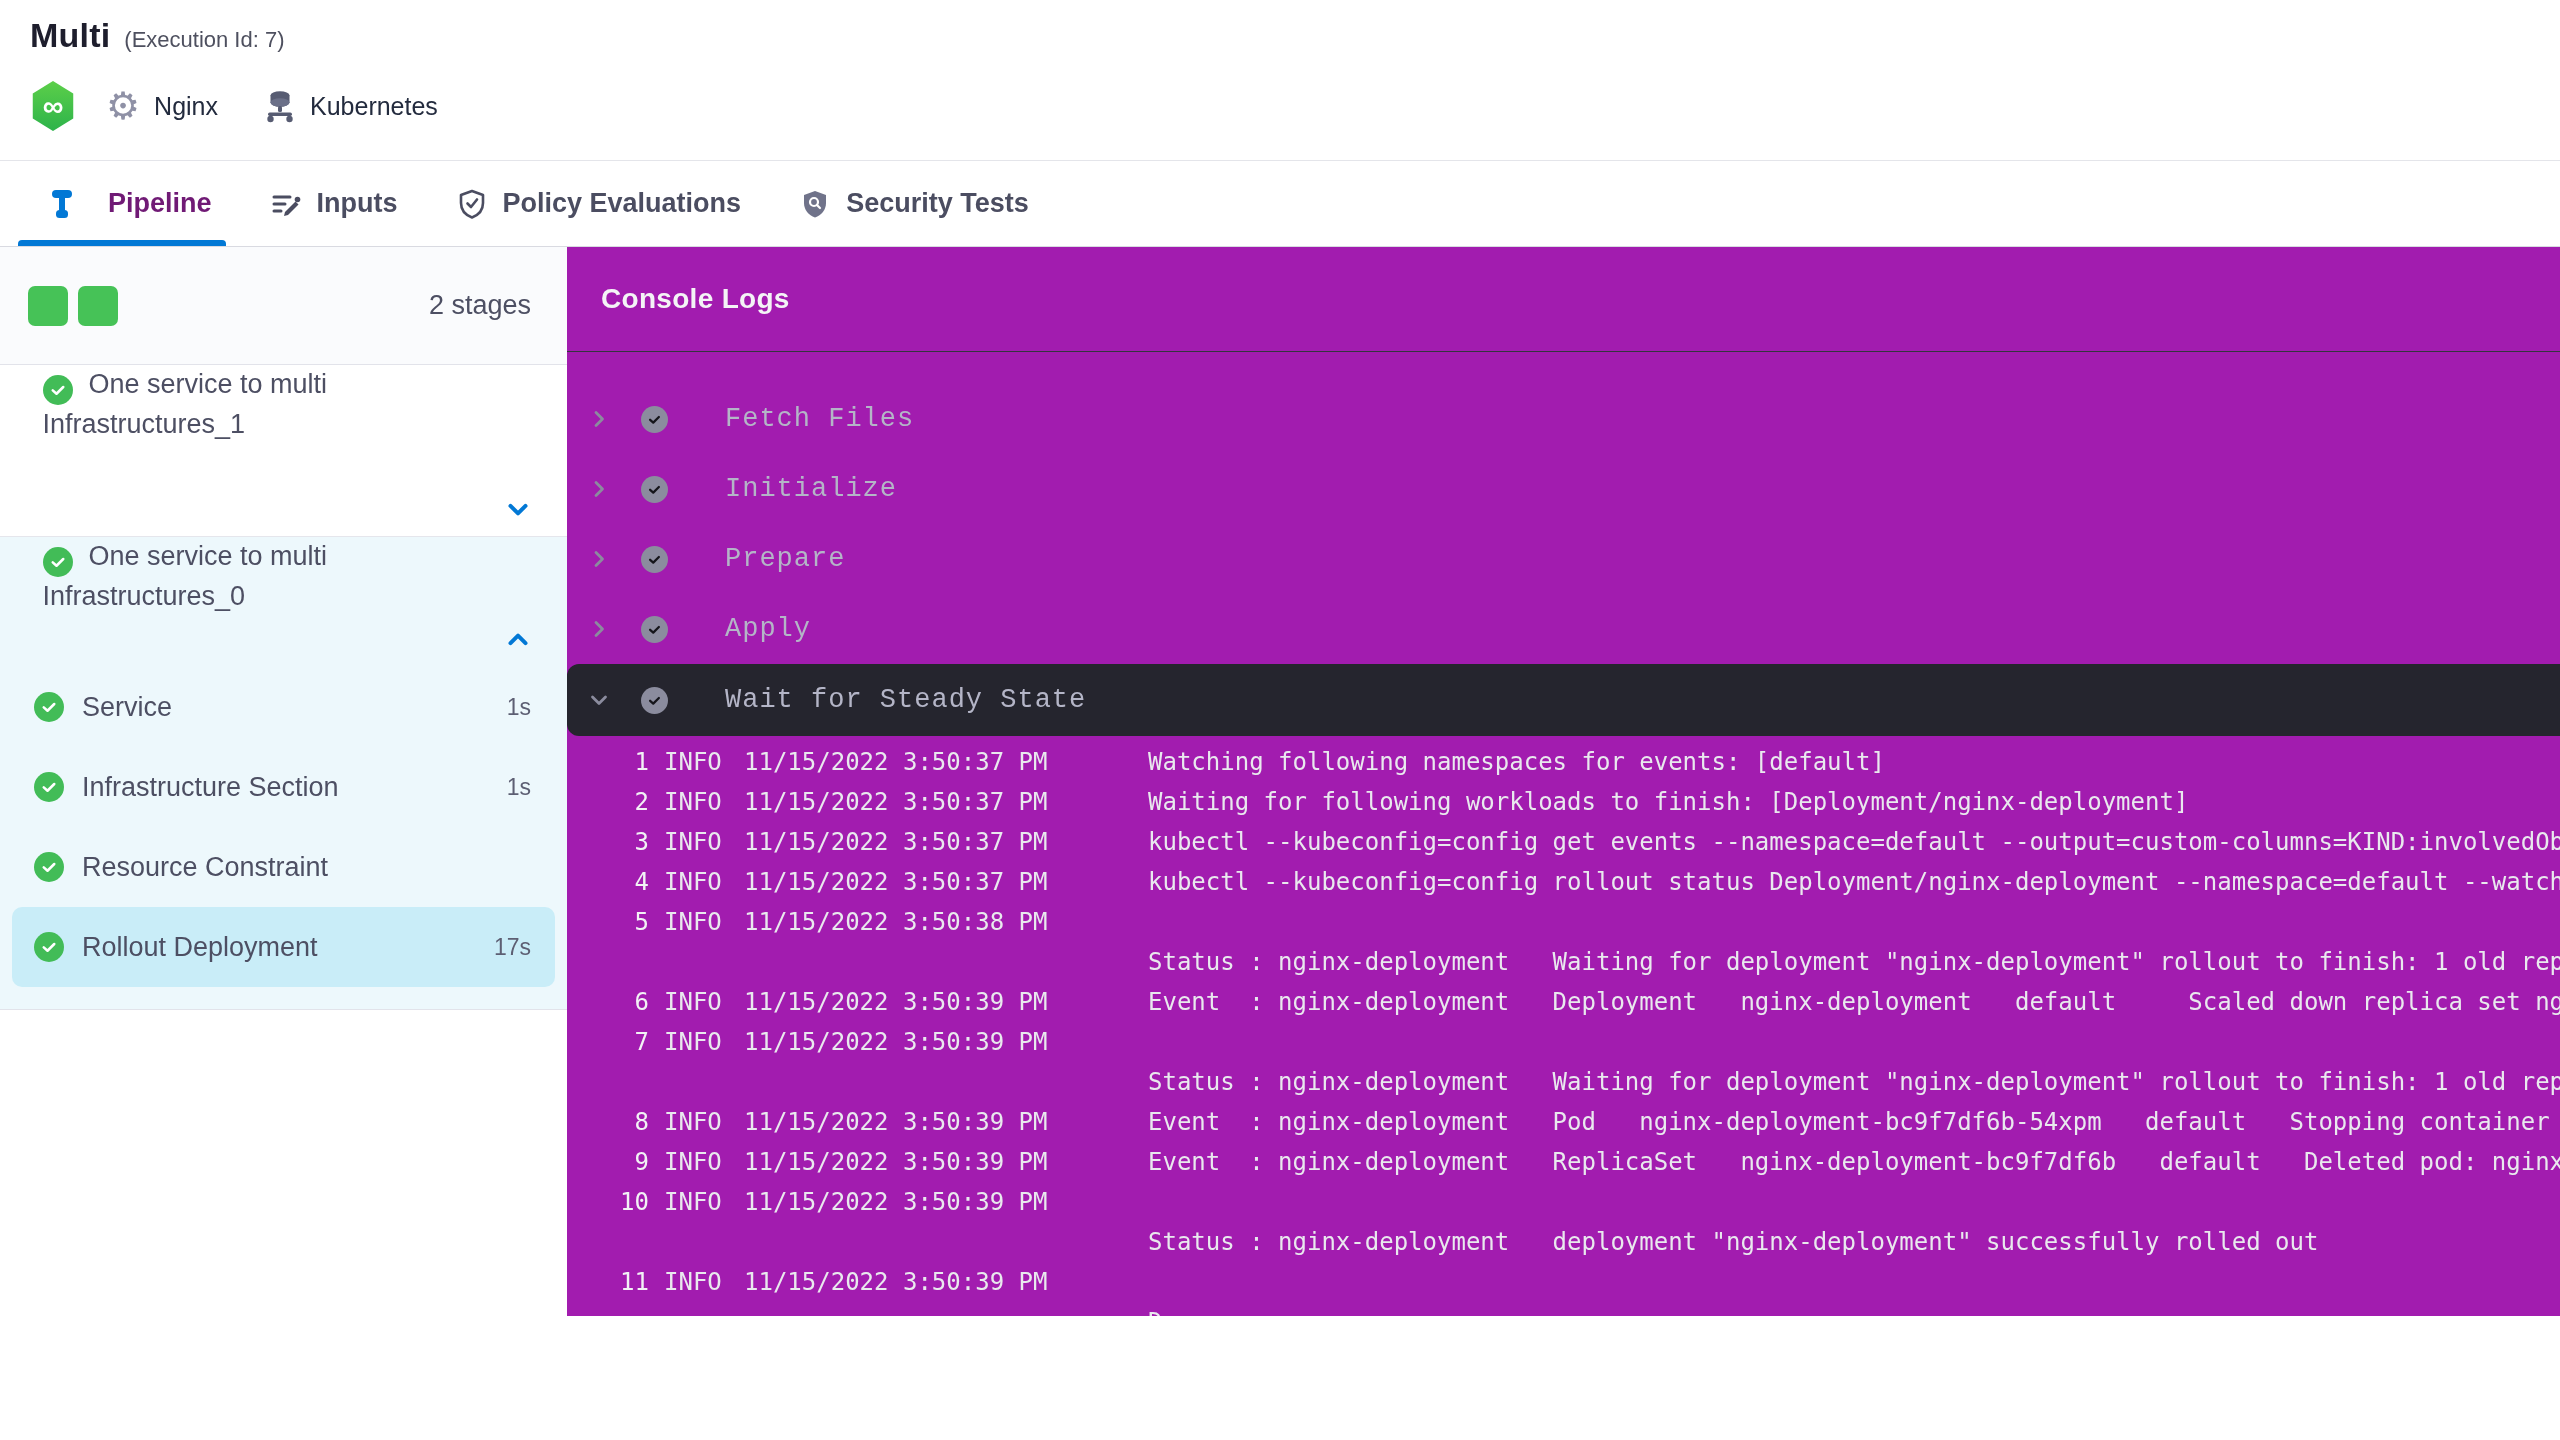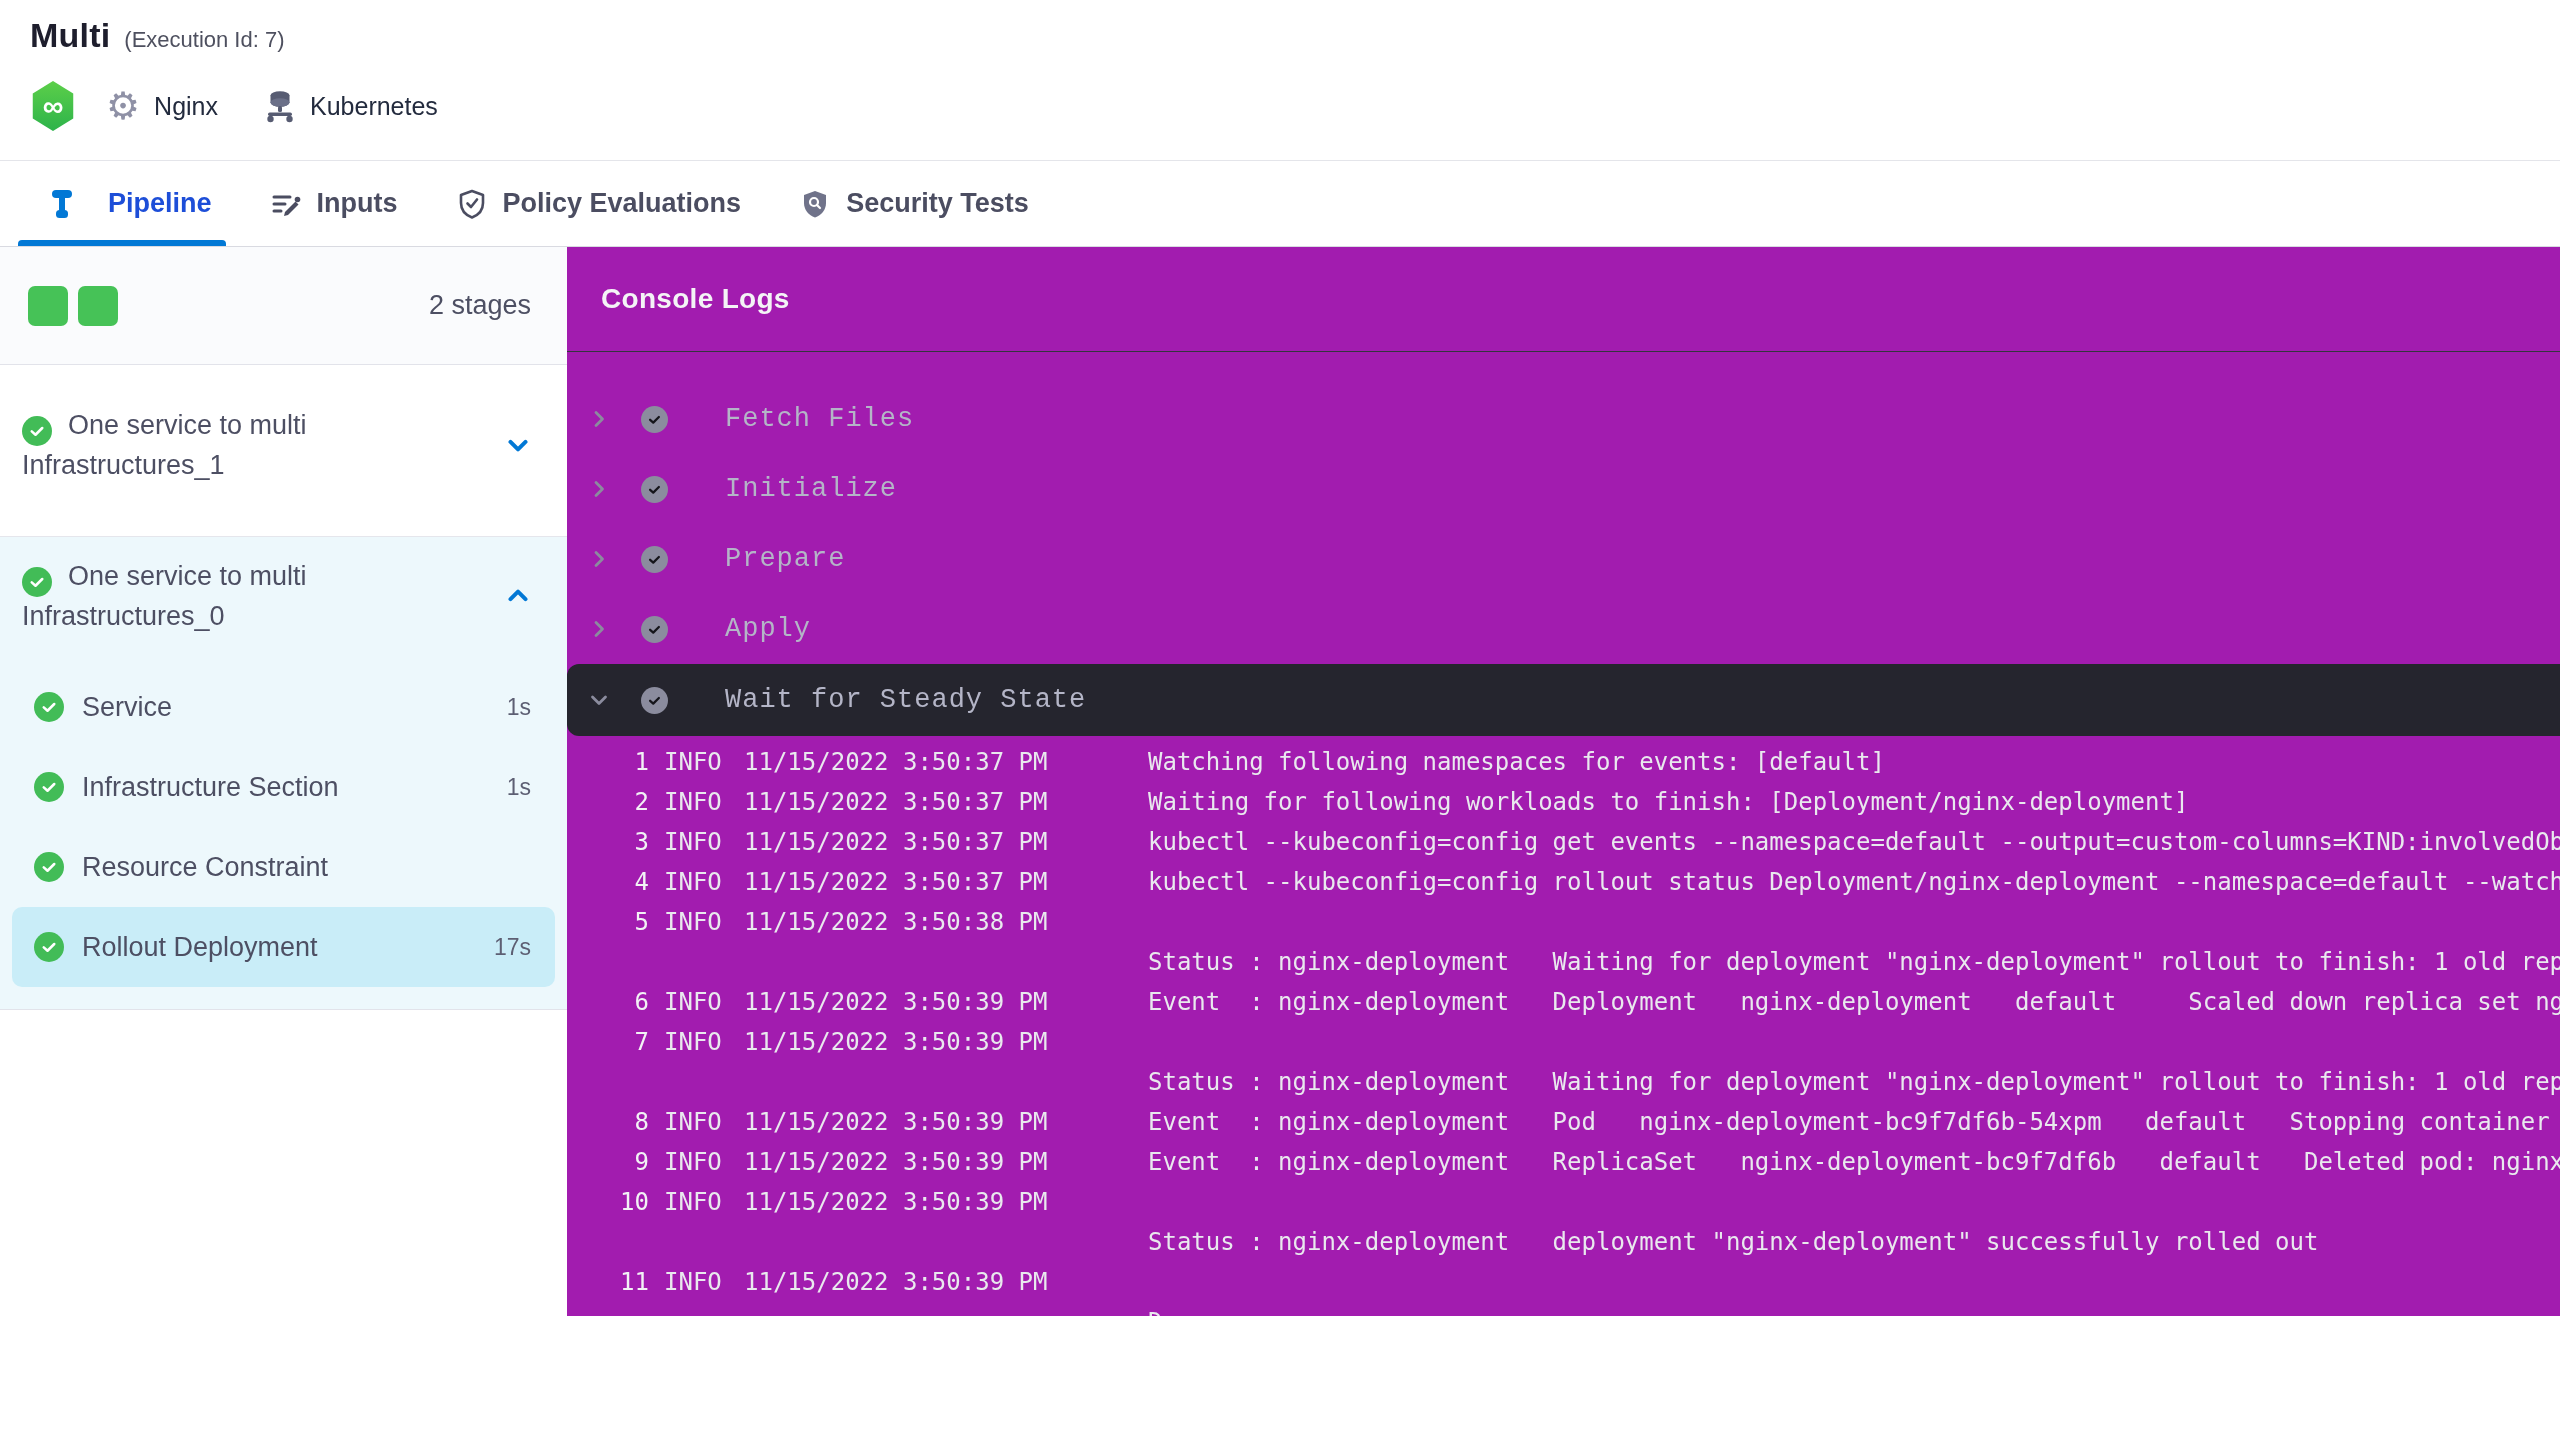--- a/index.html
+++ b/index.html
@@ -19,37 +19,37 @@
     color:#fff; font-size:29px; font-weight:700; }
   .gear-glyph { font-size:38px; color:#8f91a6; margin-left:30px; line-height:1; }
   .meta-label { font-size:25px; color:#232b3e; margin-left:14px; }
   .env-icon { margin-left:46px; }
 
   
   .tabbar { height:87px; border-top:1px solid #e4e5ea; border-bottom:1px solid #d9dae1;
     display:flex; align-items:stretch; padding-left:48px; gap:58px; background:#fff; }
   .tab { display:flex; align-items:center; gap:15px; position:relative; cursor:pointer;
     font-size:27px; font-weight:600; color:#4b4d61; }
-  .tab.active { color:#1d4ed8;gap:32px; }
+  .tab.active { color:#701a75;gap:32px; }
   .tab.active::after { content:""; position:absolute; left:-30px; right:-14px; bottom:0;
     height:6px; background:#0278d5; border-radius:4px 4px 0 0; }
 
   
   .content { display:flex; height:1069px; }
 
   
   .sidebar { width:567px; flex:none; background:#fff; display:flex; flex-direction:column; }
   .stages-summary { height:118px; flex:none; background:#fafbfd; border-bottom:1px solid #e2e3ea;
     display:flex; align-items:center; padding:0 36px 0 28px; }
   .sq { width:40px; height:40px; border-radius:7px; background:#46c257; }
   .sq + .sq { margin-left:10px; }
   .stages-count { margin-left:auto; font-size:27px; color:#4d4f63; }
 
   .stage-row { border-bottom:1px solid #e5e6ec; background:#fff;
-    display:flex; align-items:center; padding:0 34px 12px 22px; height:172px; cursor:pointer; }
+    display:flex; align-items:center; padding:0 34px 12px 22px; height:172px; cursor:pointer;flex-direction:column; }
   .stage-name { flex:1; max-width:470px; font-size:27px; line-height:38px; color:#4d4f63; }
   .check { display:inline-flex; align-items:center; justify-content:center; width:30px; height:30px;
     border-radius:50%; background:#42bc57; vertical-align:-6px; margin-right:16px; flex:none; }
   .chev { flex:none; margin-left:auto; }
 
   .stage-group { background:#edf8fc; border-bottom:1px solid #e2e3ea; padding-bottom:22px; }
   .stage-group .stage-row { background:transparent; border-bottom:none; height:130px; }
   .step-row { height:80px; display:flex; align-items:center; padding:0 36px 0 34px; cursor:pointer;
     font-size:27px; color:#4d4f63; }
   .step-row .check { width:30px; height:30px; margin-right:18px; }

